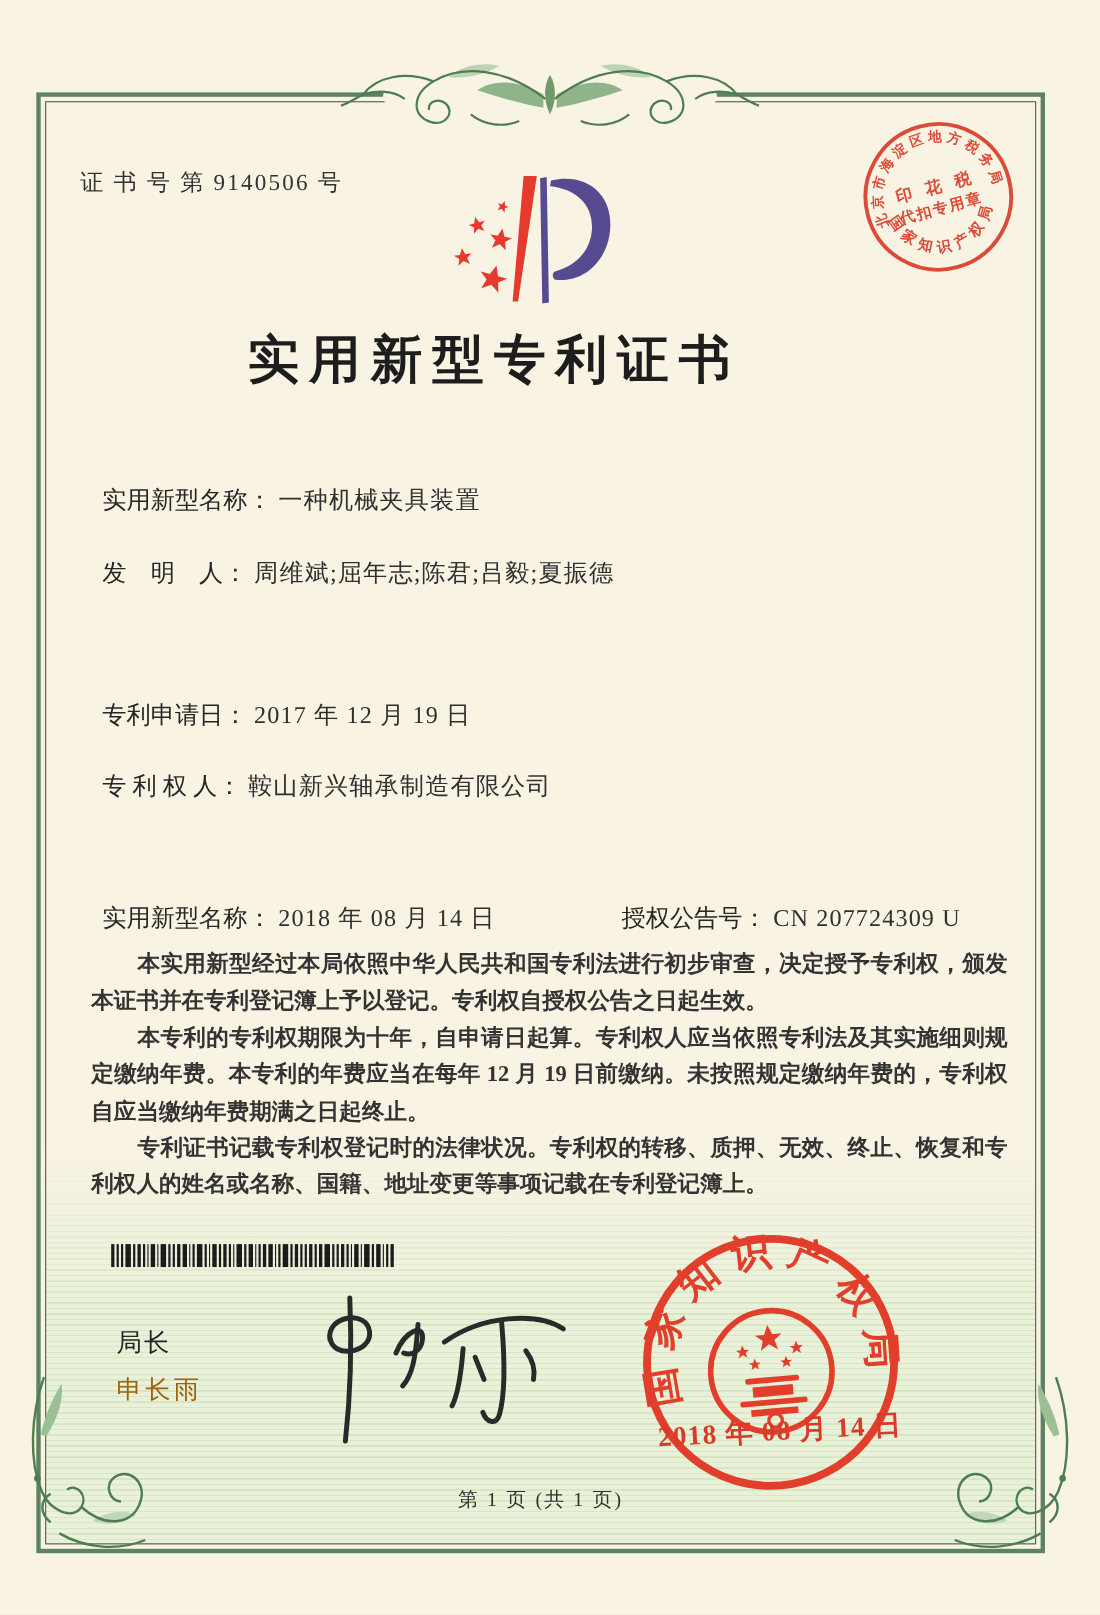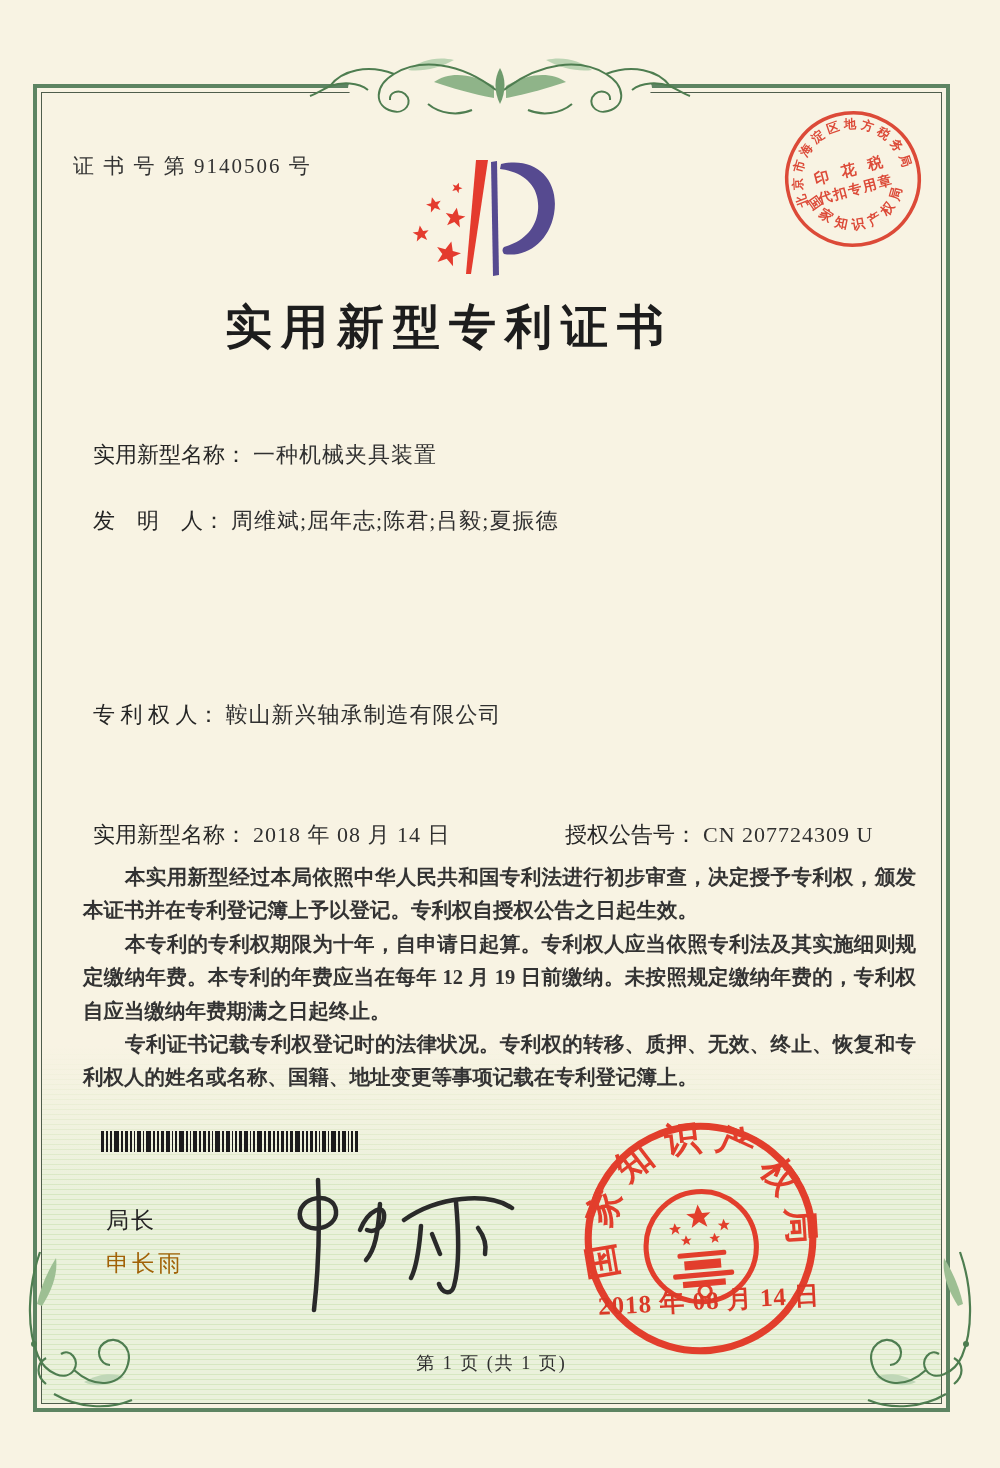--- a/index.html
+++ b/index.html
@@ -124,20 +124,23 @@
   </svg>
 
   <div class="title">实用新型专利证书</div>
 
   <div class="field" style="top:440px">
     <span class="flabel">实用新型名称：</span><span class="fvalue">一种机械夹具装置</span>
   </div>
   <div class="field" style="top:506px">
     <span class="flabel">发　明　人：</span><span class="fvalue">周维斌;屈年志;陈君;吕毅;夏振德</span>
   </div>
+  <div class="field" style="top:635px">
+    <span class="flabel">专利申请日：</span><span class="fvalue">2017 年 12 月 19 日</span>
+  </div>
   <div class="field" style="top:700px">
     <span class="flabel">专 利 权 人：</span><span class="fvalue">鞍山新兴轴承制造有限公司</span>
   </div>
   <div class="field" style="top:820px">
     <span class="flabel">实用新型名称：</span><span class="fvalue">2018 年 08 月 14 日</span>
     <span class="grant-right">
       <span class="flabel">授权公告号：</span><span class="fvalue">CN 207724309 U</span>
     </span>
   </div>
 

